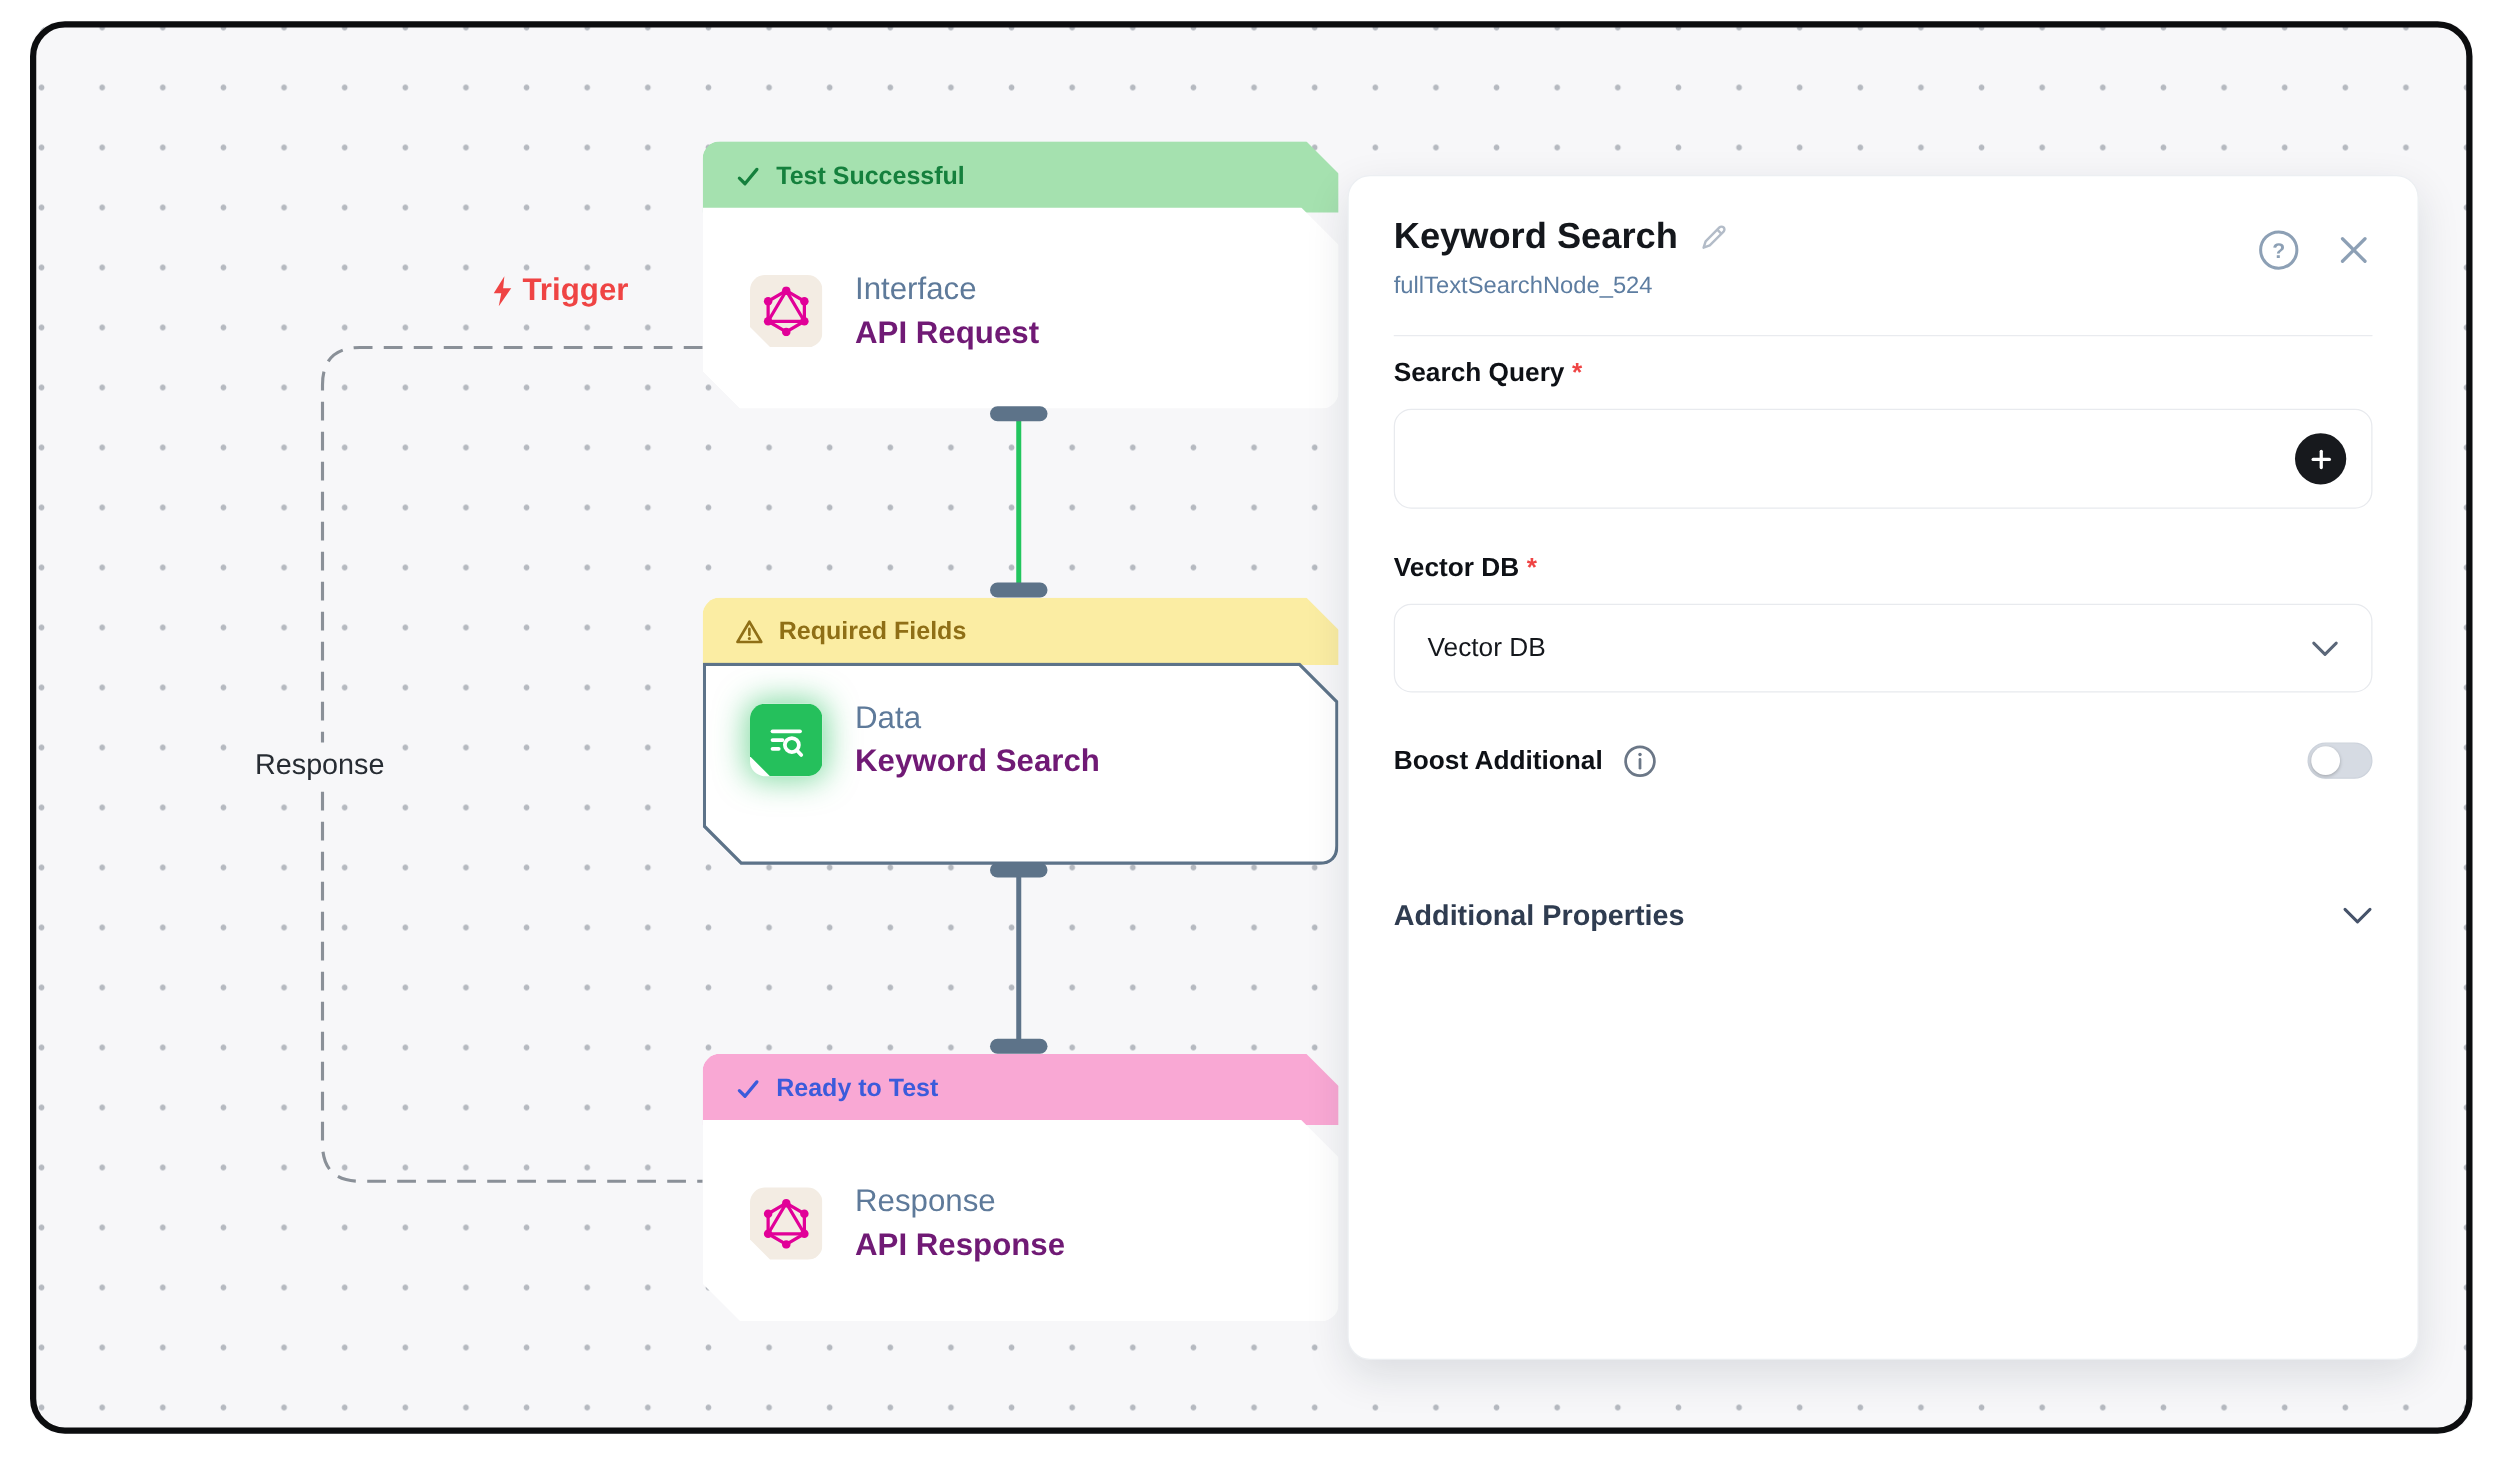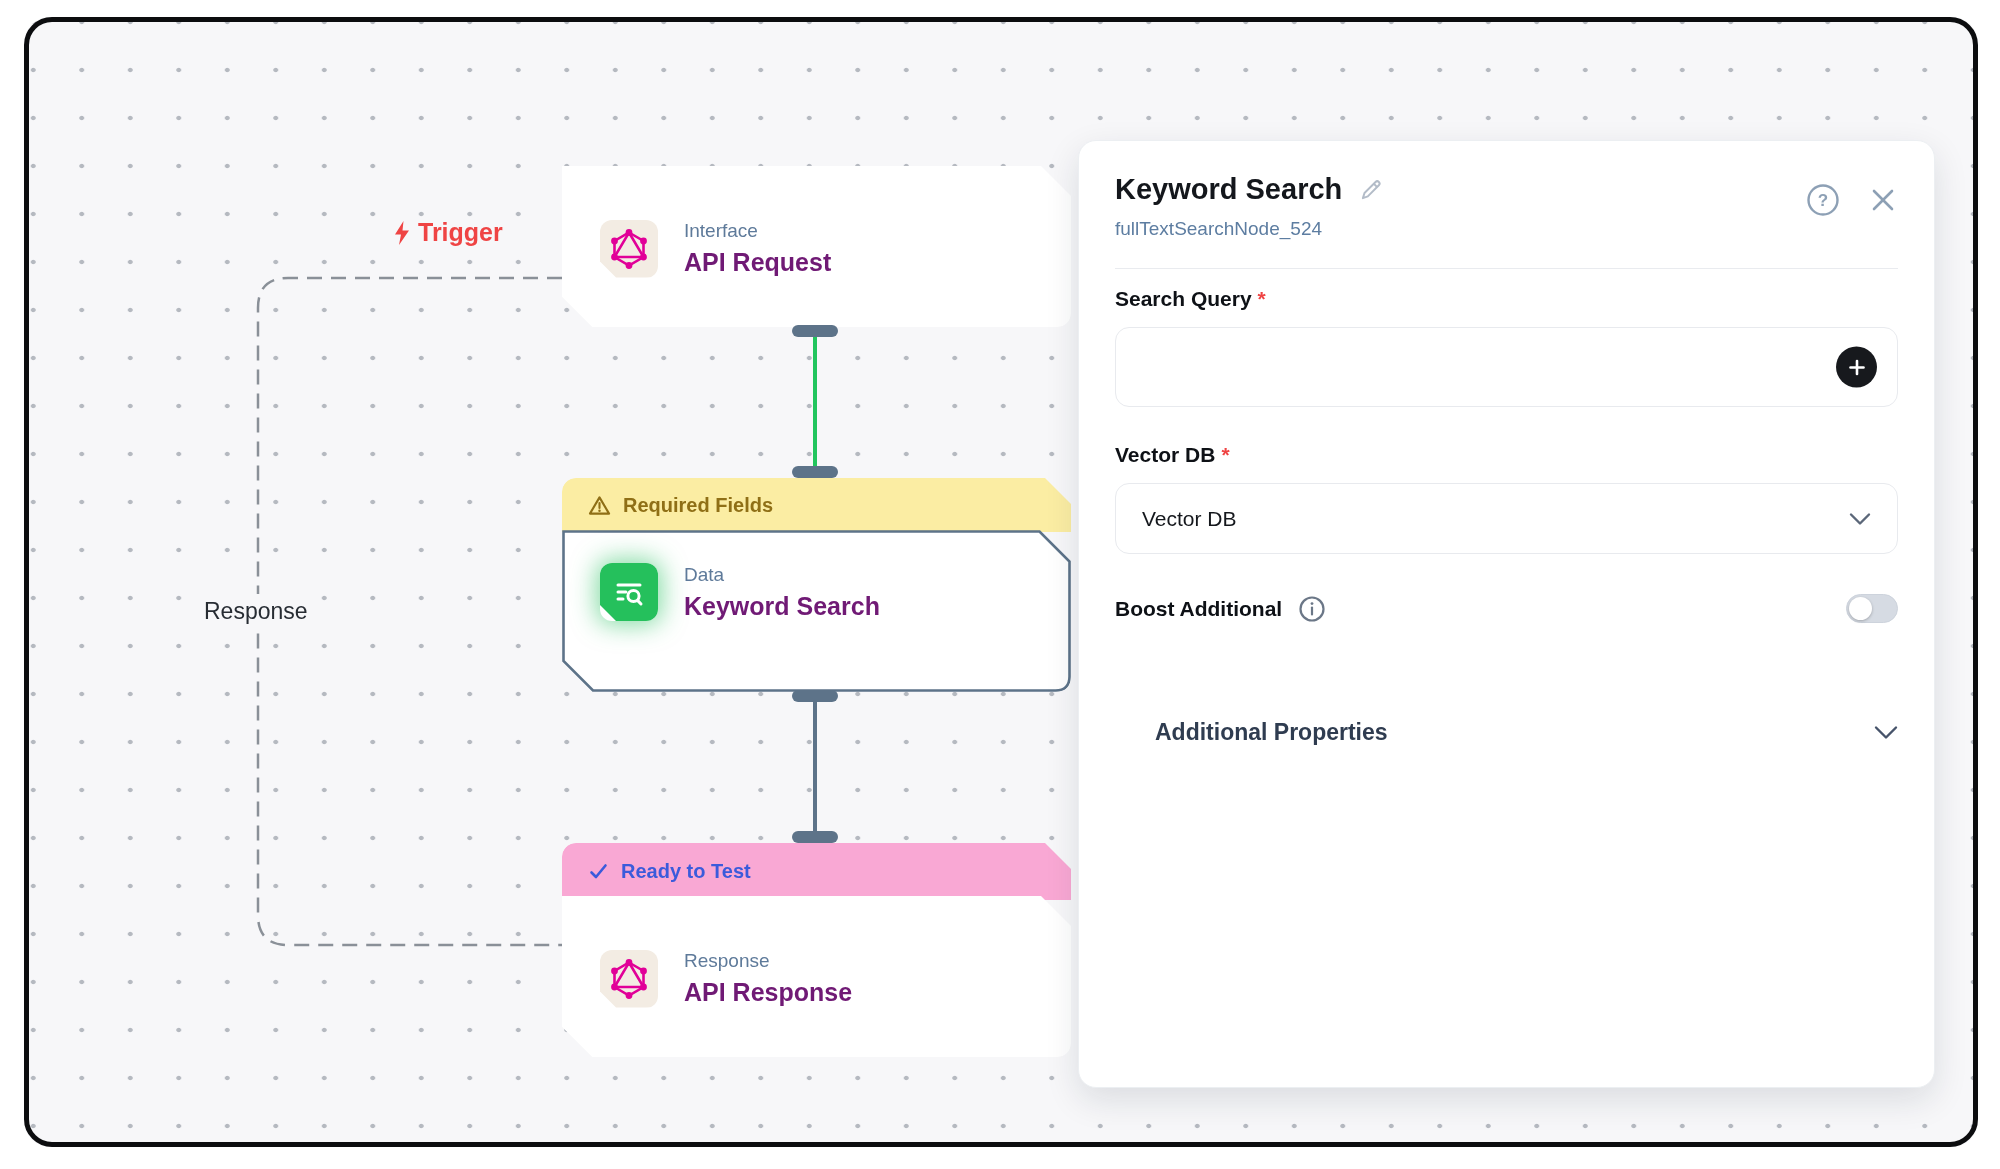--- a/index.html
+++ b/index.html
@@ -56,21 +56,21 @@
   }
   .icon-tile-wrap { width:58px; height:58px; border-radius:12px; flex:0 0 auto; }
   .glow { box-shadow:0 0 24px 4px rgba(37,192,92,.55); }
   .icon-tile {
     width:58px; height:58px; border-radius:12px;
     display:flex; align-items:center; justify-content:center;
     clip-path: polygon(0 0, 100% 0, 100% 100%, 16px 100%, 0 calc(100% - 16px));
   }
   .tile-beige { background:#f3ece3; }
   .tile-green { background:#25c05c; }
-  .node-type { font-size:19px; color:#5e7a9a; margin-bottom:6px; }
+  .node-type { font-size:25px; color:#5e7a9a; margin-bottom:6px; }
   .node-title { font-size:25px; font-weight:700; color:#701a75; }
 
   
   .panel {
     position:absolute; left:1078px; top:140px; width:857px; height:948px;
     background:#ffffff; border:1px solid #eceff2; border-radius:18px;
     box-shadow:0 12px 34px rgba(20,30,50,.12);
     padding:32px 36px; z-index:10;
   }
   .panel-header-row { display:flex; align-items:flex-start; }
@@ -106,21 +106,21 @@
   .boost-label { font-size:21px; font-weight:700; color:#0e1116; }
   .toggle {
     width:52px; height:29px; border-radius:15px; background:#d6dbe3;
     position:relative; cursor:pointer; border:1px solid #cdd3dc;
   }
   .toggle-knob {
     position:absolute; left:2px; top:2px; width:23px; height:23px; border-radius:50%;
     background:#ffffff; box-shadow:0 1px 3px rgba(0,0,0,.25);
   }
   .additional-row { margin-top:96px; display:flex; align-items:center; justify-content:space-between; cursor:pointer; }
-  .additional-title { font-size:23px; font-weight:700; color:#2f3c50;margin-left:40px; }
+  .additional-title { font-size:23px; font-weight:700; color:#2f3c50; }
 
   .ic { display:block; }
 </style>
 </head>
 <body>
 
 <div class="page">
 
   <div class="canvas-bg"></div>
 
@@ -142,20 +142,26 @@
     </div>
 
     <div class="conn-line conn-green"></div>
     <div class="conn-line conn-slate"></div>
     <div class="handle" style="top:325px;"></div>
     <div class="handle" style="top:466px;"></div>
     <div class="handle" style="top:690px;"></div>
     <div class="handle" style="top:831px;"></div>
 
     <div class="node" style="top:113px;">
+      <div class="node-header hdr-success">
+        <svg class="ic" width="21" height="21" viewBox="0 0 21 21">
+          <polyline points="3.5,11.5 8,16 17.5,4.5" fill="none" stroke="#15803d" stroke-width="2.6" stroke-linecap="round" stroke-linejoin="round"></polyline>
+        </svg>
+        <span>Test Successful</span>
+      </div>
       <svg class="body-svg" style="top:53px;" width="509" height="161" viewBox="0 0 509 161">
         <path d="M 0 0 H 479 L 509 30 V 147 Q 509 161 495 161 H 30 L 0 131 Z" fill="#ffffff"></path>
       </svg>
       <div class="node-content" style="top:57px; height:157px;">
         <div class="icon-tile-wrap">
           <div class="icon-tile tile-beige">
             <svg class="ic" width="40" height="40" viewBox="0 0 40 40">
               <g stroke="#e10098" stroke-width="2.6" fill="none">
                 <polygon points="20,3.5 34.5,12 34.5,28 20,36.5 5.5,28 5.5,12"></polygon>
                 <polygon points="20,3.5 34.5,28 5.5,28"></polygon>

